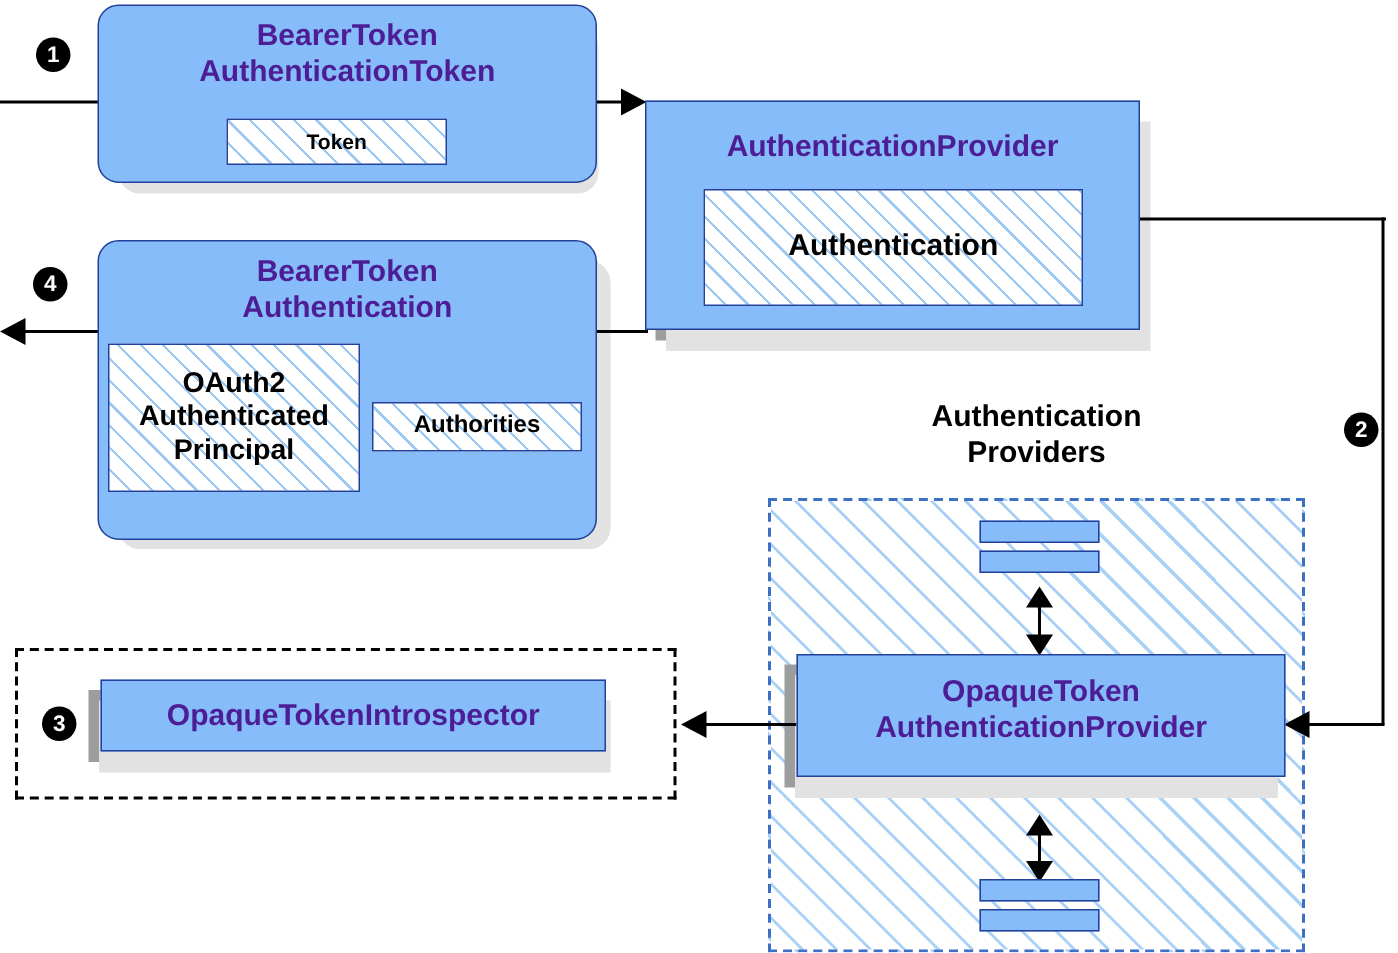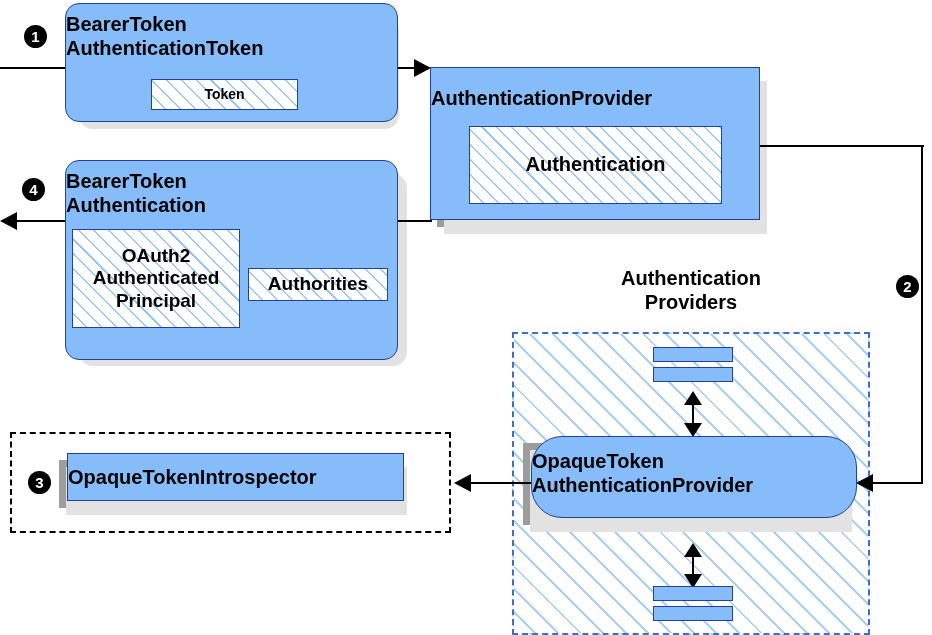--- a/index.html
+++ b/index.html
@@ -16,23 +16,23 @@
     height: 635px;
     background: #ffffff;
     overflow: hidden;
   }
   
   .node {
     position: absolute;
     box-sizing: border-box;
     background: #86bcf9;
     border: 1.5px solid #23409a;
-    color: #000000;
-    font-weight: bold;
-    text-align: left;
+    color: #4c1d95;
+    font-weight: bold;
+    text-align: center;
     line-height: 1.18;
     z-index: 6;
   }
   .node.rounded {
     border-radius: 14px;
   }
   
   .shadow {
     position: absolute;
     box-sizing: border-box;
@@ -208,21 +208,21 @@
 
   <div class="bar" style="left:653px; top:347px; width:80px; height:15px;"></div>
   <div class="bar" style="left:653px; top:367px; width:80px; height:15px;"></div>
 
   <div class="line-v" style="left:692px; top:396px; height:37px;"></div>
   <div class="arrow up" style="left:684px; top:391px;"></div>
   <div class="arrow down" style="left:684px; top:423px;"></div>
 
   <div class="shadow dark" style="left:523px; top:443px; width:322px; height:82px;"></div>
   <div class="shadow light" style="left:530px; top:450px; width:322px; height:82px;"></div>
-  <div class="node" style="left:531px; top:436px; width:326px; height:82px; font-size:20px; padding-top:13px;border-radius:31px;">
+  <div class="node" style="left:531px; top:436px; width:326px; height:82px; font-size:20px; padding-top:13px;">
     <span class="node-title">OpaqueToken
 AuthenticationProvider</span>
   </div>
 
   <div class="line-v" style="left:692px; top:548px; height:36px;"></div>
   <div class="arrow up" style="left:684px; top:543px;"></div>
   <div class="arrow down" style="left:684px; top:574px;"></div>
 
   <div class="bar" style="left:653px; top:586px; width:80px; height:15px;"></div>
   <div class="bar" style="left:653px; top:606px; width:80px; height:15px;"></div>
@@ -246,21 +246,21 @@
   <div class="shadow light rounded" style="left:79px; top:174px; width:328px; height:192px;"></div>
   <div class="node rounded" style="left:65px; top:160px; width:333px; height:200px; font-size:20px; padding-top:9px;">
     <span class="node-title">BearerToken
 Authentication</span>
   </div>
   <div class="hatched" style="left:72px; top:229px; width:168px; height:99px; font-size:19px;">
     <span>OAuth2
 Authenticated
 Principal</span>
   </div>
-  <div class="hatched" style="left:248px; top:268px; width:140px; height:33px; font-size:19px;">
+  <div class="hatched" style="left:248px; top:268px; width:140px; height:33px; font-size:16px;">
     <span>Authorities</span>
   </div>
 
   <div class="line-h" style="left:16px; top:220px; width:50px;"></div>
   <div class="arrow left" style="left:0px; top:212px;"></div>
   <div class="badge" style="left:22px; top:178px;">4</div>
 
 </div>
 
 </body></html>

